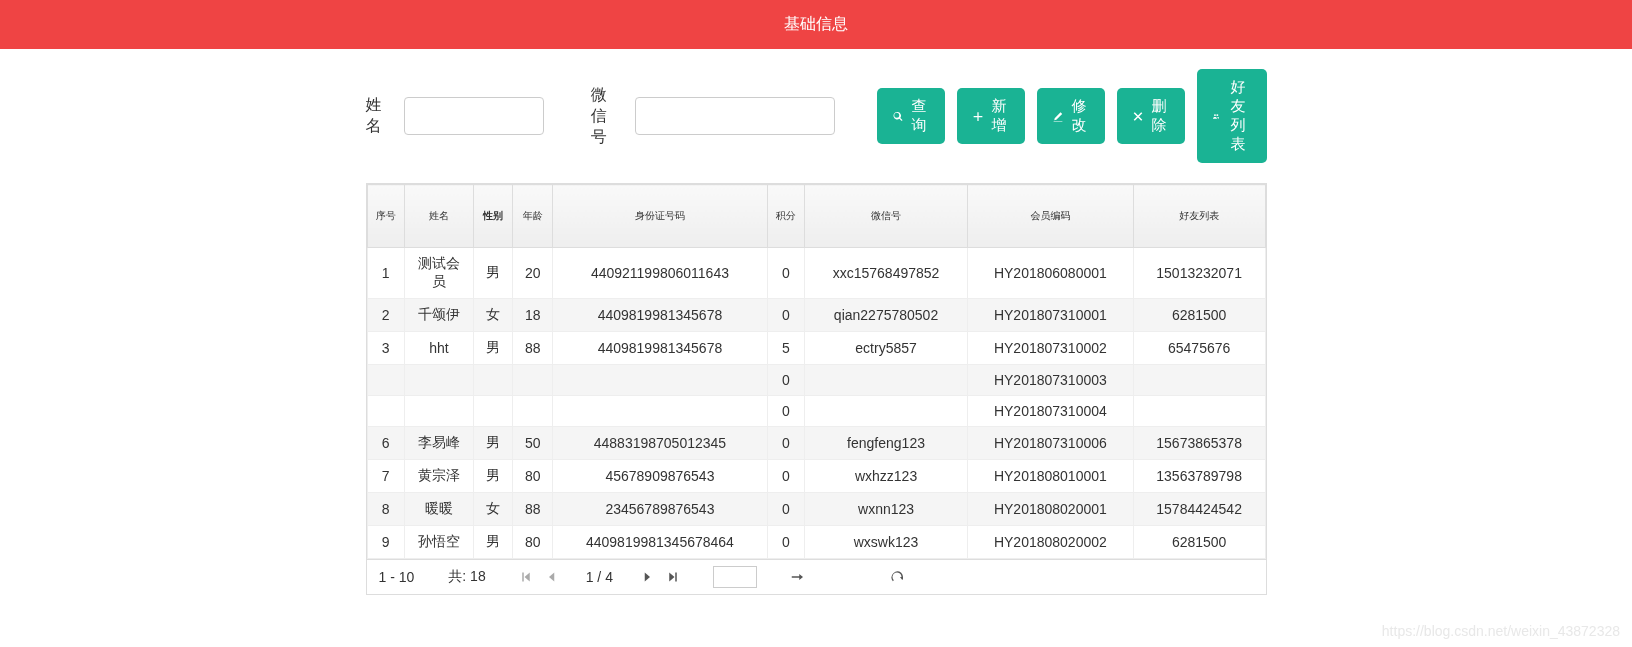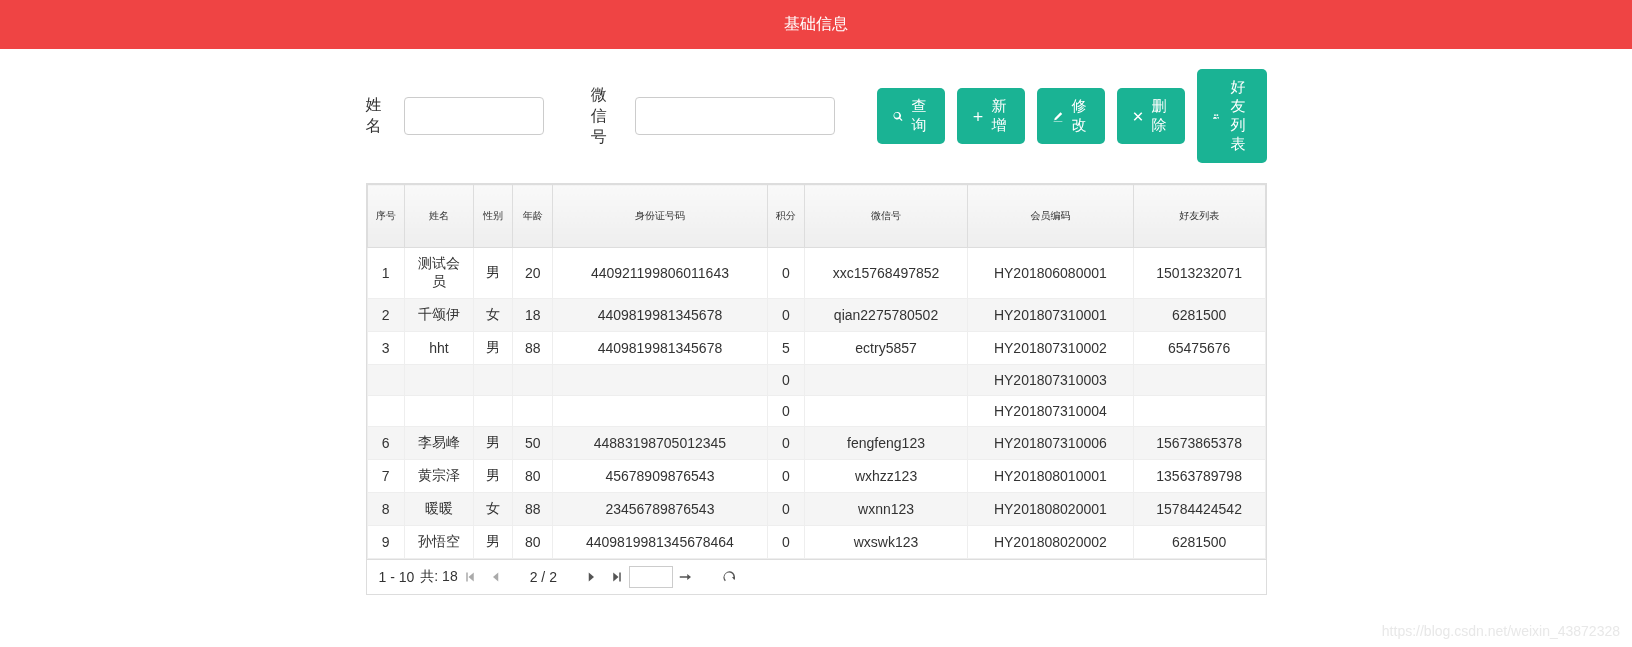--- a/index.html
+++ b/index.html
@@ -36,35 +36,35 @@
     table { width: 100%; border-collapse: collapse; }
     th {
       background: linear-gradient(#f9f9f9, #eee);
       border: 1px solid #ddd; padding: 24px 6px; font-weight: normal; font-size: 10px;
       text-align: center; color: #333;
     }
     td { border: 1px solid #eee; padding: 7px 6px; text-align: center; font-size: 14px; height: 30px; }
     tbody tr:nth-child(even) { background: #f5f5f5; }
     
     .pager {
-      display: flex; align-items: center; gap: 6px;
+      display: flex; align-items: center; gap: 34px;
       border-top: 1px solid #ddd; padding: 6px 12px; font-size: 14px; color: #333;
     }
     .pager-group { display: flex; align-items: center; gap: 14px; }
     .pager-icon { width: 12px; height: 12px; fill: #555; cursor: pointer; }
     .pager-icon.dim { fill: #aaa; }
     .pager-input { width: 44px; height: 22px; border: 1px solid #ccc; padding: 0 4px; }
     
     .watermark {
       position: fixed; bottom: 8px; right: 12px; color: #e8e8e8; font-size: 14px;
     }
     
     .col-seq { width: 50px; }
     .col-name { width: 100px; }
-    .col-gender { width: 50px; }
+    .col-gender { width: 50px; font-weight: bold; }
     .col-age { width: 50px; margin-left: 11px; }
     .col-id { width: 260px; }
     .col-points { width: 50px; }
     .col-wx { width: 200px; }
     .col-member { width: 200px; }
     .col-phone { width: 160px; }
   </style>
 </head>
 <body>
 
@@ -233,21 +233,21 @@
     <div class="pager">
       <span>1 - 10</span>
       <span>共: 18</span>
       <div class="pager-group">
         <svg class="pager-icon dim" viewBox="0 0 16 16">
             <path d="M3 2h2v12H3zM13 2L6 8l7 6z"></path>
           </svg>
         <svg class="pager-icon dim" viewBox="0 0 16 16">
             <path d="M11 2L4 8l7 6z"></path>
           </svg>
-        <span style="margin:0 14px;">2 / 2</span>
+        <span style="margin:0 14px;">1 / 4</span>
         <svg class="pager-icon" viewBox="0 0 16 16">
             <path d="M5 2l7 6-7 6z"></path>
           </svg>
         <svg class="pager-icon" viewBox="0 0 16 16">
             <path d="M3 2l7 6-7 6zM11 2h2v12h-2z"></path>
           </svg>
       </div>
       <input class="pager-input" style="">
       <svg class="pager-icon" viewBox="0 0 16 16">
           <path d="M1 7h10V4l5 4-5 4V9H1z"></path>

